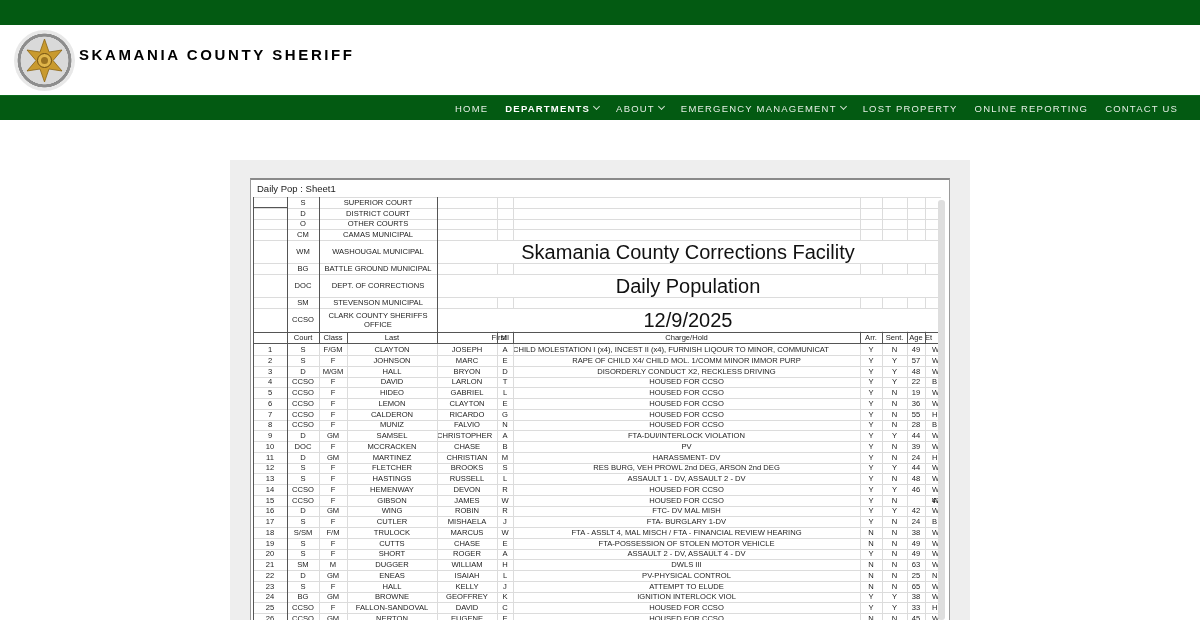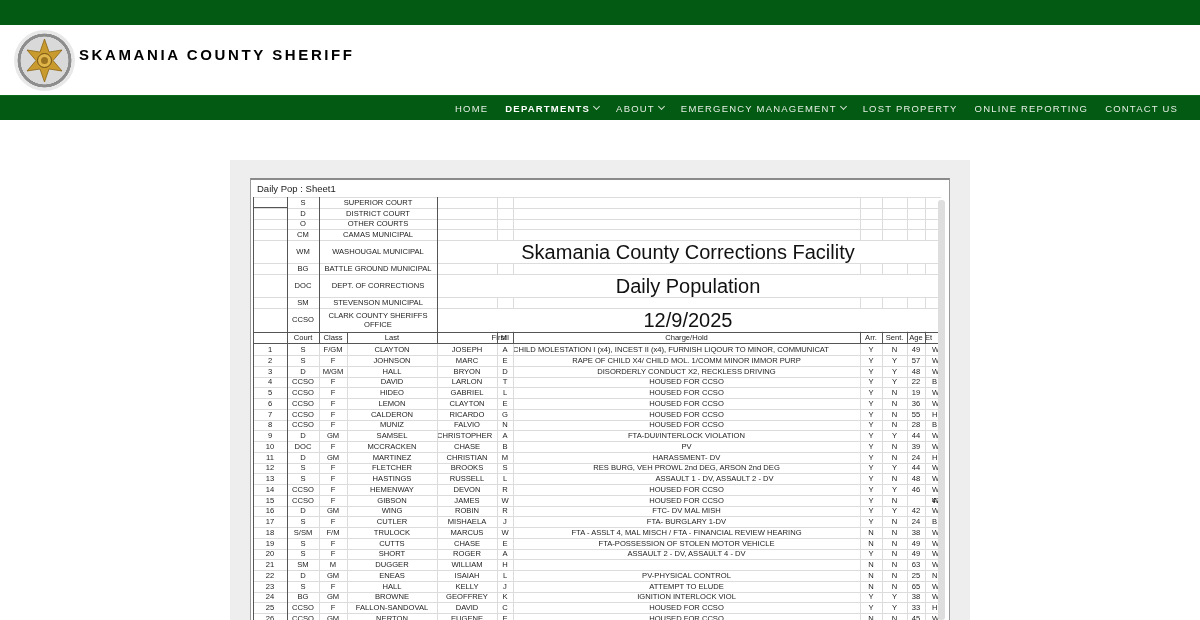--- a/index.html
+++ b/index.html
@@ -294,21 +294,21 @@
     <div class="cell" style="left: 654px; top: 266px; width: 18px; height: 11px;">44</div>
     <div class="cell" style="left: 672px; top: 266px; width: 16px; height: 11px; justify-content: flex-start; padding-left: 7px;">W</div>
     <div class="hline" style="left: 0px; top: 277px; width: 688px; height: 1px;"></div>
     <div class="" style="left: 0px; top: 277px; width: 688px; height: 11px; position: absolute;"></div>
     <div class="cell" style="left: 0px; top: 277px; width: 34px; height: 11px;">13</div>
     <div class="cell" style="left: 34px; top: 277px; width: 32px; height: 11px;">S</div>
     <div class="cell" style="left: 66px; top: 277px; width: 28px; height: 11px;">F</div>
     <div class="cell" style="left: 94px; top: 277px; width: 90px; height: 11px;">HASTINGS</div>
     <div class="cell" style="left: 184px; top: 277px; width: 60px; height: 11px;">RUSSELL</div>
     <div class="cell" style="left: 244px; top: 277px; width: 16px; height: 11px;">L</div>
-    <div class="cell" style="left: 260px; top: 277px; width: 347px; height: 11px; justify-content: center; margin-left: 28px;">ASSAULT 1 - DV, ASSAULT 2 - DV</div>
+    <div class="cell" style="left: 260px; top: 277px; width: 347px; height: 11px; justify-content: center;">ASSAULT 1 - DV, ASSAULT 2 - DV</div>
     <div class="cell" style="left: 607px; top: 277px; width: 22px; height: 11px;">Y</div>
     <div class="cell" style="left: 629px; top: 277px; width: 25px; height: 11px;">N</div>
     <div class="cell" style="left: 654px; top: 277px; width: 18px; height: 11px;">48</div>
     <div class="cell" style="left: 672px; top: 277px; width: 16px; height: 11px; justify-content: flex-start; padding-left: 7px;">W</div>
     <div class="hline" style="left: 0px; top: 288px; width: 688px; height: 1px;"></div>
     <div class="" style="left: 0px; top: 288px; width: 688px; height: 11px; position: absolute;"></div>
     <div class="cell" style="left: 0px; top: 288px; width: 34px; height: 11px;">14</div>
     <div class="cell" style="left: 34px; top: 288px; width: 32px; height: 11px;">CCSO</div>
     <div class="cell" style="left: 66px; top: 288px; width: 28px; height: 11px;">F</div>
     <div class="cell" style="left: 94px; top: 288px; width: 90px; height: 11px;">HEMENWAY</div>
@@ -398,20 +398,21 @@
     <div class="cell" style="left: 654px; top: 352px; width: 18px; height: 11px;">49</div>
     <div class="cell" style="left: 672px; top: 352px; width: 16px; height: 11px; justify-content: flex-start; padding-left: 7px;">W</div>
     <div class="hline" style="left: 0px; top: 363px; width: 688px; height: 1px;"></div>
     <div class="" style="left: 0px; top: 363px; width: 688px; height: 11px; position: absolute;"></div>
     <div class="cell" style="left: 0px; top: 363px; width: 34px; height: 11px;">21</div>
     <div class="cell" style="left: 34px; top: 363px; width: 32px; height: 11px;">SM</div>
     <div class="cell" style="left: 66px; top: 363px; width: 28px; height: 11px;">M</div>
     <div class="cell" style="left: 94px; top: 363px; width: 90px; height: 11px;">DUGGER</div>
     <div class="cell" style="left: 184px; top: 363px; width: 60px; height: 11px;">WILLIAM</div>
     <div class="cell" style="left: 244px; top: 363px; width: 16px; height: 11px;">H</div>
+    <div class="cell" style="left: 260px; top: 363px; width: 347px; height: 11px; justify-content: center;">DWLS III</div>
     <div class="cell" style="left: 607px; top: 363px; width: 22px; height: 11px;">N</div>
     <div class="cell" style="left: 629px; top: 363px; width: 25px; height: 11px;">N</div>
     <div class="cell" style="left: 654px; top: 363px; width: 18px; height: 11px;">63</div>
     <div class="cell" style="left: 672px; top: 363px; width: 16px; height: 11px; justify-content: flex-start; padding-left: 7px;">W</div>
     <div class="hline" style="left: 0px; top: 374px; width: 688px; height: 1px;"></div>
     <div class="" style="left: 0px; top: 374px; width: 688px; height: 11px; position: absolute;"></div>
     <div class="cell" style="left: 0px; top: 374px; width: 34px; height: 11px;">22</div>
     <div class="cell" style="left: 34px; top: 374px; width: 32px; height: 11px;">D</div>
     <div class="cell" style="left: 66px; top: 374px; width: 28px; height: 11px;">GM</div>
     <div class="cell" style="left: 94px; top: 374px; width: 90px; height: 11px;">ENEAS</div>

